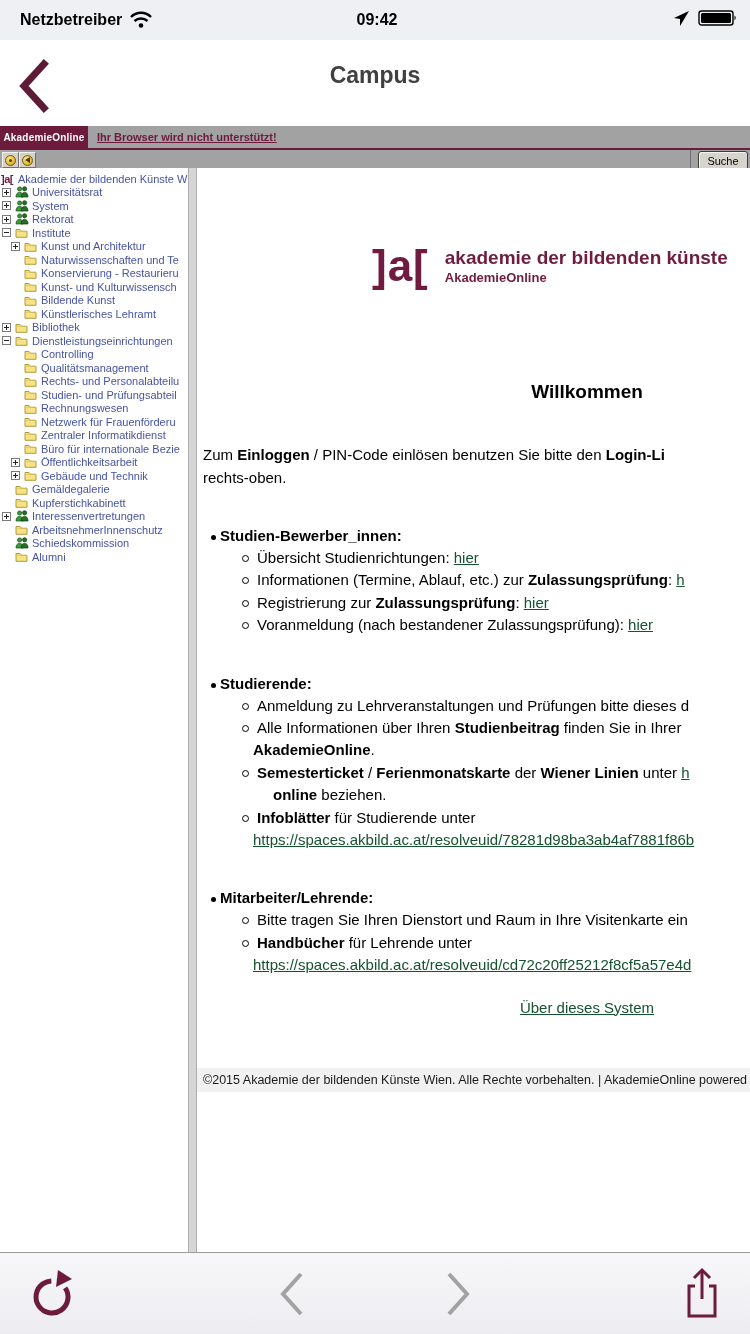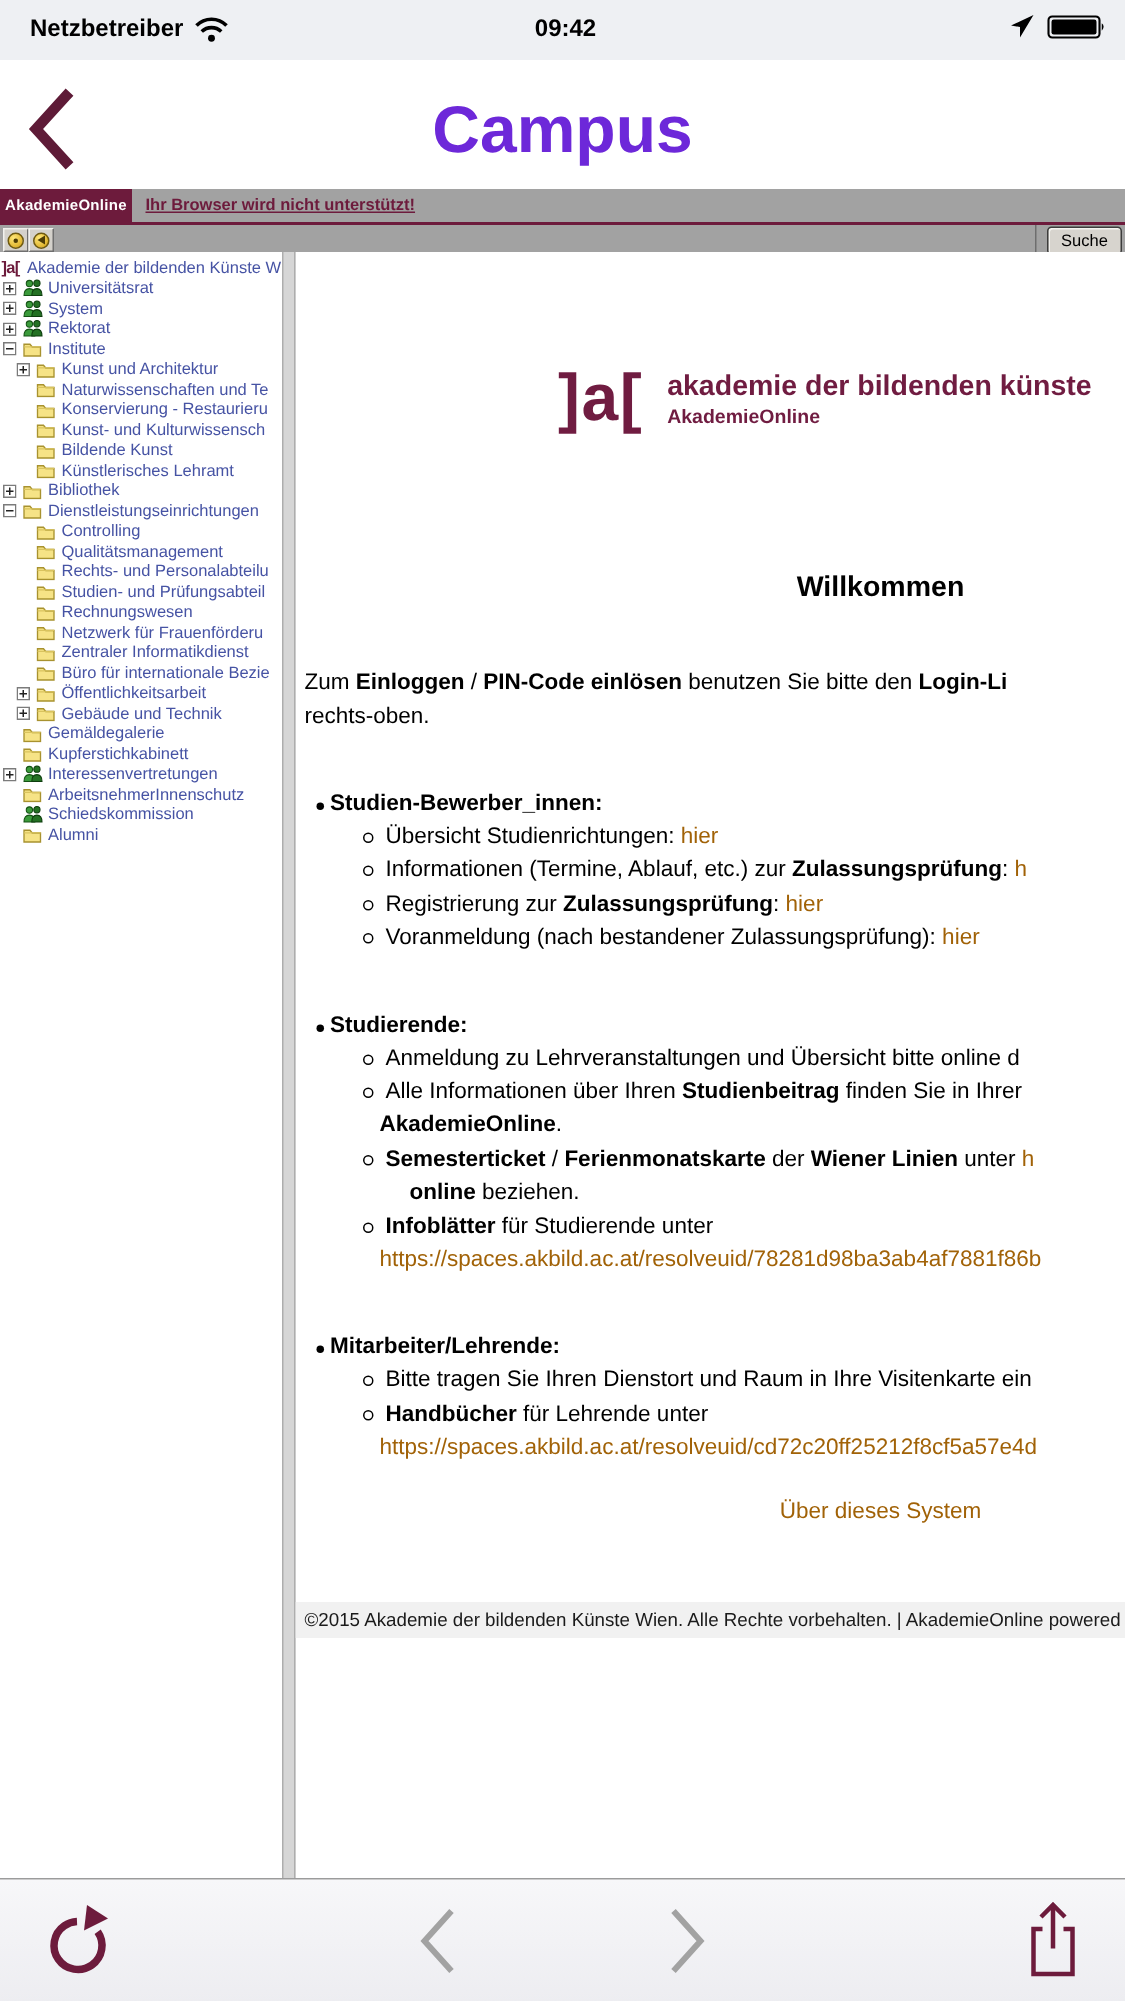--- a/index.html
+++ b/index.html
@@ -8,21 +8,21 @@
   
   .status-bar{position:absolute;left:0;top:0;width:750px;height:40px;background:#eef0f3;
               display:flex;align-items:center;font-size:16px;color:#000;}
   .carrier{margin-left:20px;font-weight:bold;}
   .wifi{margin-left:8px;display:inline-flex;}
   .sb-time{position:absolute;left:4px;right:0;text-align:center;font-weight:bold;font-size:16px;}
   .sb-right{position:absolute;right:12px;top:0;height:40px;display:flex;align-items:center;gap:8px;}
   
   .nav-bar{position:absolute;left:0;top:40px;width:750px;height:86px;
            background:linear-gradient(#f6f6f8,#ecechf 90%,#ececf0);border-bottom:2px solid #8e8e8e;}
-  .nav-title{position:absolute;left:0;right:0;top:22px;text-align:center;font-size:44px;font-weight:bold;color:#6d28d9;}
+  .nav-title{position:absolute;left:0;right:0;top:22px;text-align:center;font-size:23px;font-weight:bold;color:#404040;}
   .nav-back{position:absolute;left:16px;top:18px;width:40px;height:56px;cursor:pointer;}
   
   .web-header{position:absolute;left:0;top:126px;width:750px;height:42px;background:#a2a2a2;}
   .brand-badge{position:absolute;left:0;top:0;width:88px;height:22px;background:#6d1b3c;color:#fff;
                font-size:10px;font-weight:bold;display:flex;align-items:center;justify-content:center;letter-spacing:.2px;}
   .brand-line{position:absolute;left:0;top:22px;width:750px;height:2px;background:#6d1b3c;}
   .browser-warning{position:absolute;left:97px;top:5px;font-size:11px;font-weight:bold;color:#6d1b3c;text-decoration:underline;cursor:pointer;}
   .mini-btn{position:absolute;top:26px;width:15px;height:14px;background:#d4d1cb;border:1px solid;
             border-color:#f2f1ee #6f6f6f #6f6f6f #f2f1ee;display:flex;align-items:center;justify-content:center;cursor:pointer;}
   .mini-1{left:2px;} .mini-2{left:19px;}
@@ -57,21 +57,21 @@
   .logo-subtitle{font-size:13px;font-weight:bold;margin-top:2px;}
   .heading{margin-top:92px;text-align:center;font-size:19px;font-weight:bold;color:#000;}
   .intro{margin-top:40px;padding-left:6px;font-size:15px;line-height:23px;color:#000;}
   .intro div{white-space:nowrap;}
   .section{margin-top:36px;font-size:15px;color:#000;}
   .sec-title{position:relative;padding-left:23px;font-weight:bold;line-height:22px;white-space:nowrap;}
   .sec-title::before{content:"";position:absolute;left:14px;top:10px;width:5px;height:5px;background:#000;border-radius:50%;}
   .sub-item{position:relative;padding-left:60px;line-height:22.4px;white-space:nowrap;}
   .sub-item::before{content:"";position:absolute;left:45px;top:8px;width:5px;height:5px;border:1px solid #000;border-radius:50%;background:#fff;}
   .sub-cont{padding-left:56px;line-height:22.4px;white-space:nowrap;}
-  .lnk{color:#a16207;cursor:pointer;}
+  .lnk{color:#14532d;text-decoration:underline;cursor:pointer;}
   .about{margin-top:22px;text-align:center;font-size:15px;}
   .page-footer{margin-top:52px;width:780px;height:24px;line-height:24px;background:#f1f1f1;
                font-size:12.5px;color:#1a1a1a;padding-left:6px;box-sizing:border-box;white-space:nowrap;overflow:hidden;}
   
   .bottom-bar{position:absolute;left:0;top:1252px;width:750px;height:82px;
               background:linear-gradient(#f7f7f9,#ededf1);border-top:1px solid #9b9b9b;}
   .tb-btn{position:absolute;top:0;height:82px;display:flex;align-items:center;justify-content:center;cursor:pointer;}
   .tb-reload{left:22px;width:60px;}
   .tb-back{left:270px;width:44px;}
   .tb-fwd{left:436px;width:44px;}
@@ -497,34 +497,34 @@
       <div class="page">
         <div class="logo-row">
           <span class="logo-glyph">]a[</span>
           <span class="logo-text">
             <div class="logo-title">akademie der bildenden künste</div>
             <div class="logo-subtitle">AkademieOnline</div>
           </span>
         </div>
         <div class="heading">Willkommen</div>
         <div class="intro">
-            <div><span>Zum </span><span style="font-weight: bold;">Einloggen</span><span> / </span><span style="font-weight: bold;">PIN-Code einlösen</span><span> benutzen Sie bitte den </span><span style="font-weight: bold;">Login-Li</span></div>
+            <div><span>Zum </span><span style="font-weight: bold;">Einloggen</span><span> / </span><span style="font-weight: normal;">PIN-Code einlösen</span><span> benutzen Sie bitte den </span><span style="font-weight: bold;">Login-Li</span></div>
             <div><span>rechts-oben.</span></div>
           </div>
         <div id="sections">
             <div class="section">
               <div class="sec-title">Studien-Bewerber_innen:</div>
               <div class="sub-item"><span>Übersicht Studienrichtungen: </span><a class="lnk">hier</a></div>
               <div class="sub-item"><span>Informationen (Termine, Ablauf, etc.) zur </span><span style="font-weight: bold;">Zulassungsprüfung</span><span>: </span><a class="lnk">h</a></div>
               <div class="sub-item"><span>Registrierung zur </span><span style="font-weight: bold;">Zulassungsprüfung</span><span>: </span><a class="lnk">hier</a></div>
               <div class="sub-item"><span>Voranmeldung (nach bestandener Zulassungsprüfung): </span><a class="lnk">hier</a></div>
             </div>
             <div class="section">
               <div class="sec-title">Studierende:</div>
-              <div class="sub-item"><span>Anmeldung zu Lehrveranstaltungen und Übersicht bitte online d</span></div>
+              <div class="sub-item"><span>Anmeldung zu Lehrveranstaltungen und Prüfungen bitte dieses d</span></div>
               <div class="sub-item"><span>Alle Informationen über Ihren </span><span style="font-weight: bold;">Studienbeitrag</span><span> finden Sie in Ihrer </span></div>
               <div class="sub-cont"><span style="font-weight: bold;">AkademieOnline</span><span>.</span></div>
               <div class="sub-item"><span style="font-weight: bold;">Semesterticket</span><span> / </span><span style="font-weight: bold; text-align: center;">Ferienmonatskarte</span><span> der </span><span style="font-weight: bold;">Wiener Linien</span><span> unter </span><a class="lnk">h</a></div>
               <div class="sub-cont"><span style="font-weight: bold; margin-left: 20px;">online</span><span> beziehen.</span></div>
               <div class="sub-item"><span style="font-weight: bold;">Infoblätter</span><span> für Studierende unter</span></div>
               <div class="sub-cont"><a class="lnk">https://spaces.akbild.ac.at/resolveuid/78281d98ba3ab4af7881f86b</a></div>
             </div>
             <div class="section">
               <div class="sec-title">Mitarbeiter/Lehrende:</div>
               <div class="sub-item"><span>Bitte tragen Sie Ihren Dienstort und Raum in Ihre Visitenkarte ein</span></div>

